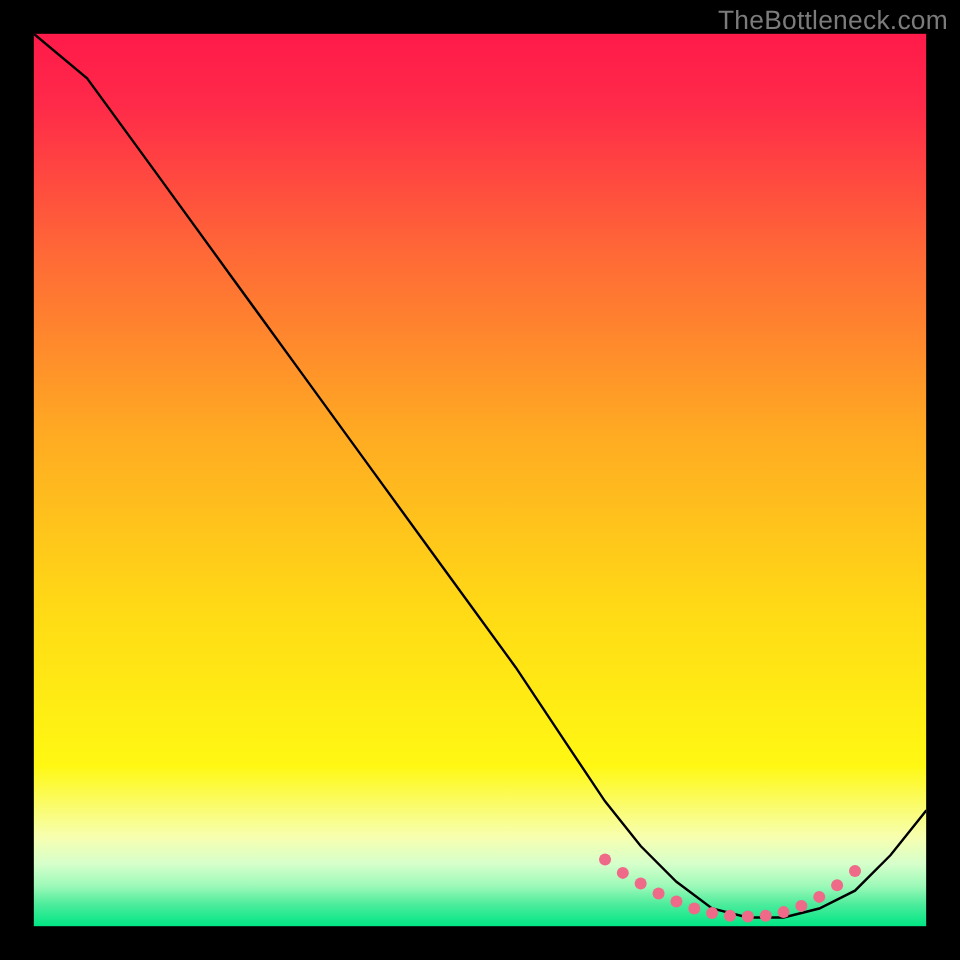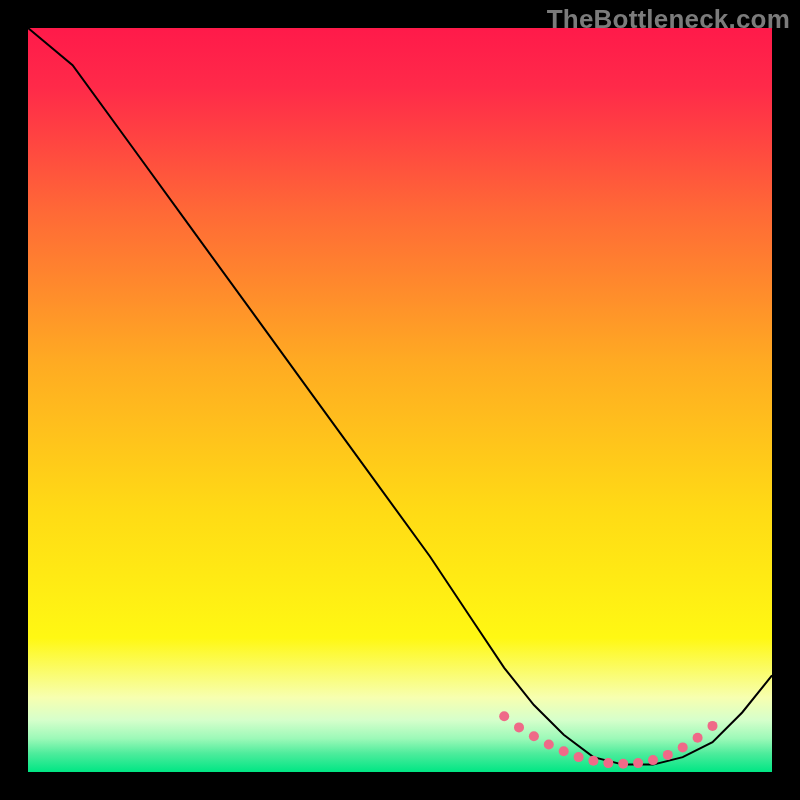--- a/index.html
+++ b/index.html
@@ -17,22 +17,22 @@
     left: 0;
     width: 800px;
     height: 800px;
     background: #000;
   }
   .watermark {
     position: absolute;
     top: 4px;
     right: 10px;
     color: #7b7b7b;
-    font-size: 26px;
-    font-weight: 700;
+    font-size: 22px;
+    font-weight: 400;
     letter-spacing: 0.2px;
     z-index: 10;
   }
   .plot {
     position: absolute;
     top: 28px;
     left: 28px;
     width: 744px;
     height: 744px;
   }

